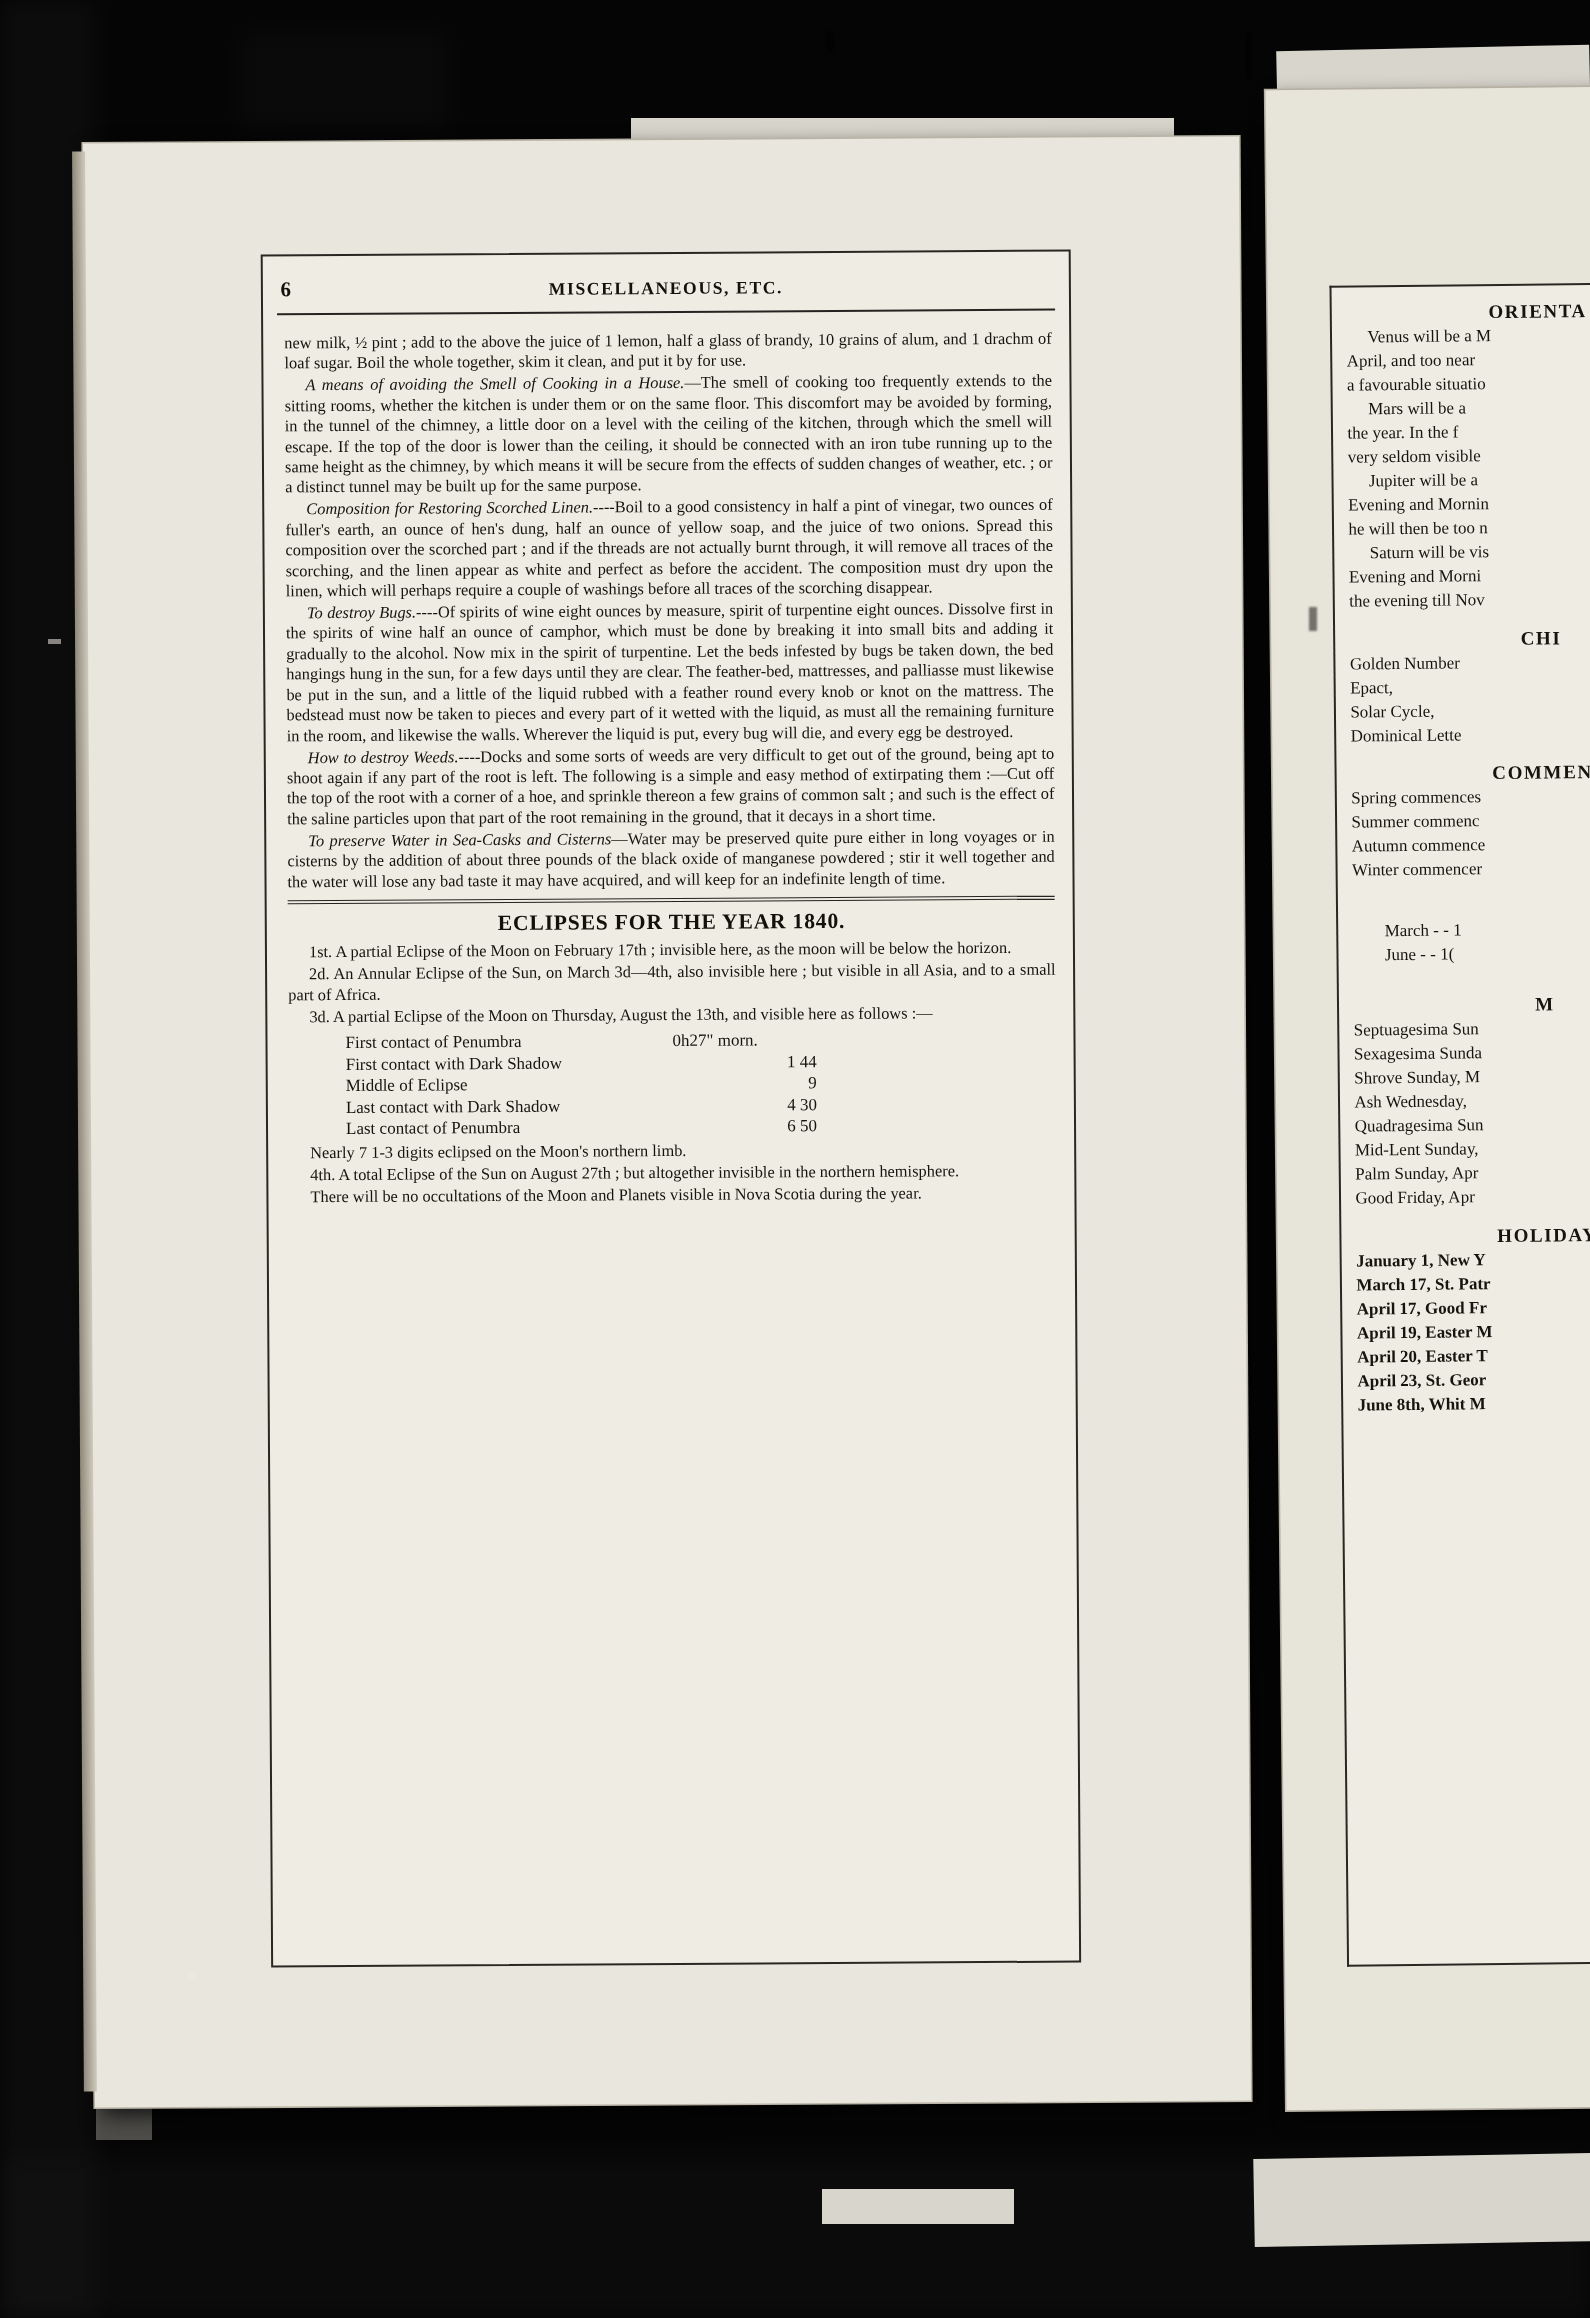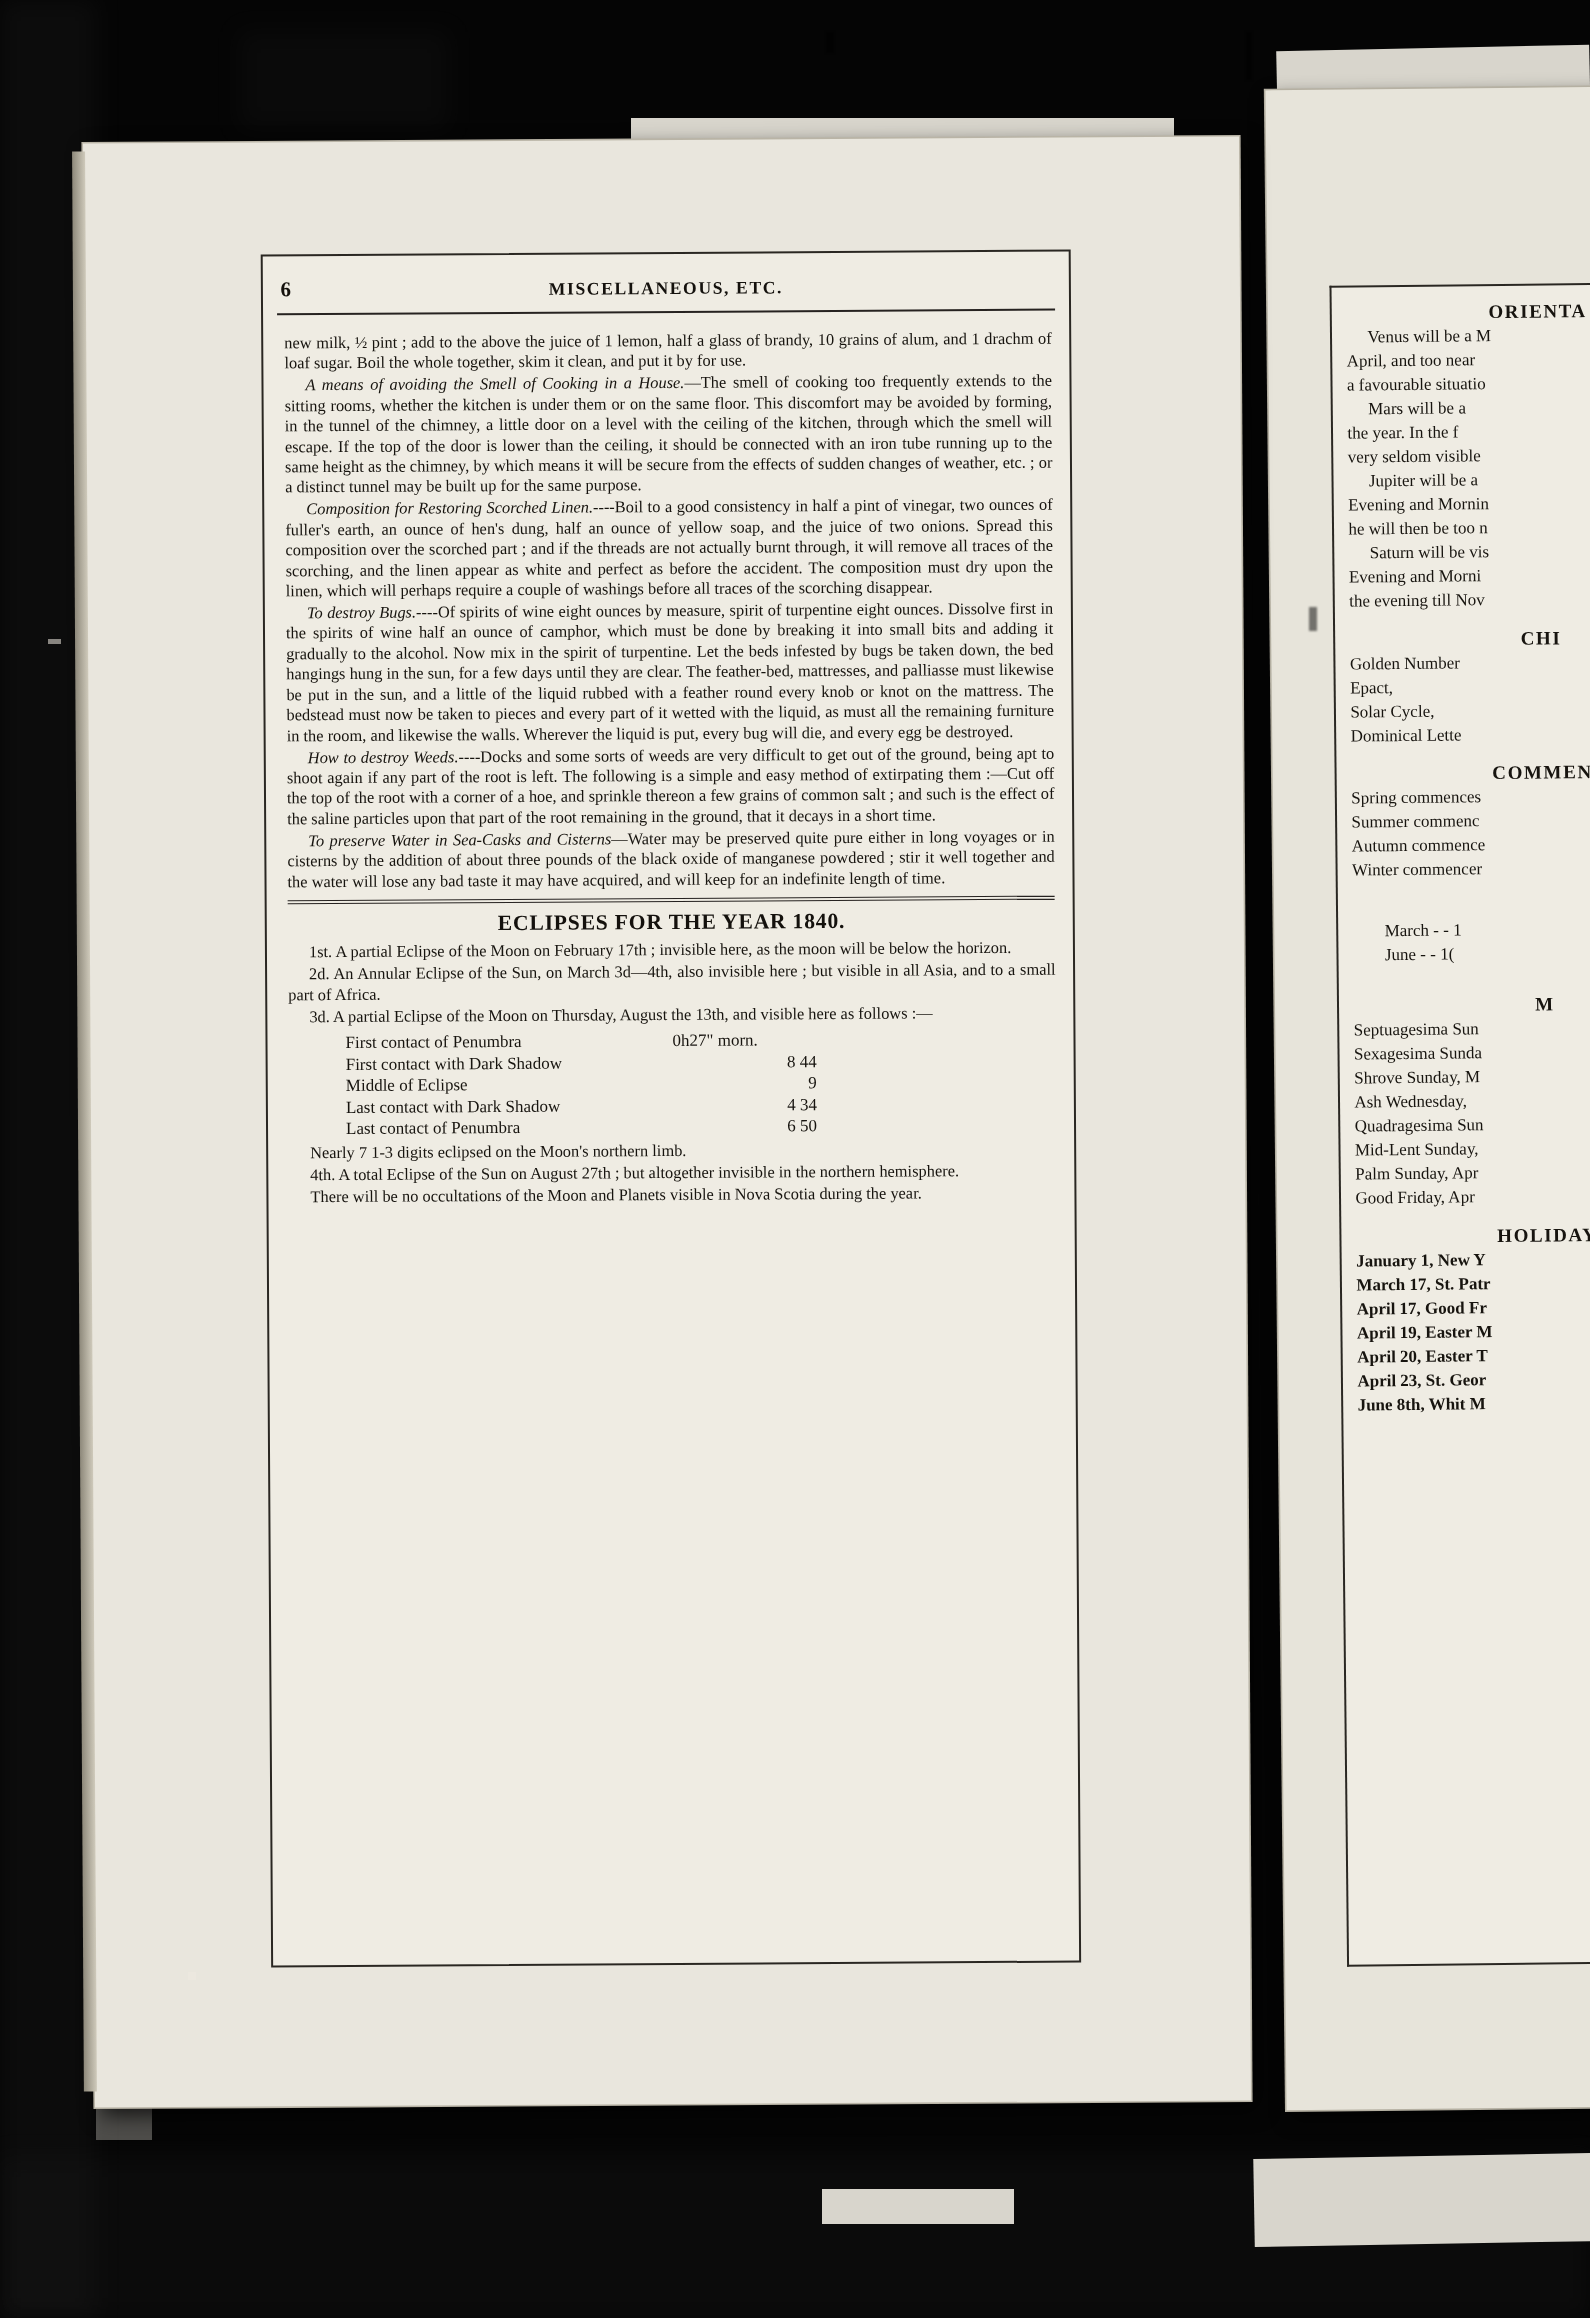--- a/index.html
+++ b/index.html
@@ -207,29 +207,29 @@
           <span>3d.  A partial Eclipse of the Moon on Thursday, August the 13th, and visible here as follows :—</span>
         </p>
 
         <div class="tbl">
           <div class="row">
             <div class="lbl">First contact of Penumbra</div>
             <div class="val wide">0h27" morn.</div>
           </div>
           <div class="row">
             <div class="lbl">First contact with Dark Shadow</div>
-            <div class="val">8  44</div>
+            <div class="val">1  44</div>
           </div>
           <div class="row">
             <div class="lbl">Middle of Eclipse</div>
             <div class="val">9</div>
           </div>
           <div class="row">
             <div class="lbl">Last contact with Dark Shadow</div>
-            <div class="val">4  34</div>
+            <div class="val">4  30</div>
           </div>
           <div class="row">
             <div class="lbl">Last contact of Penumbra</div>
             <div class="val">6  50</div>
           </div>
         </div>
 
         <p class="noind" style="text-indent:21px;">
           <span>Nearly 7 1-3 digits eclipsed on the Moon's northern limb.</span>
         </p>

